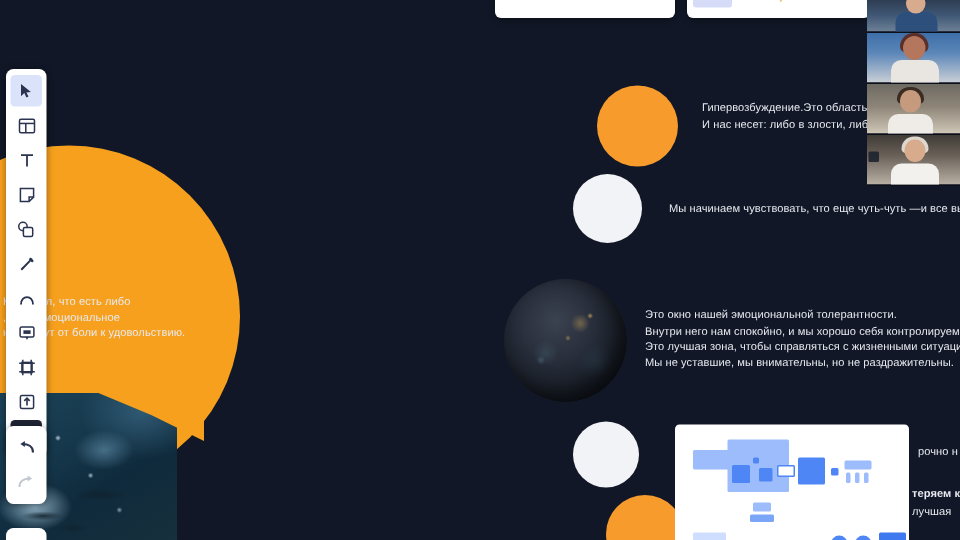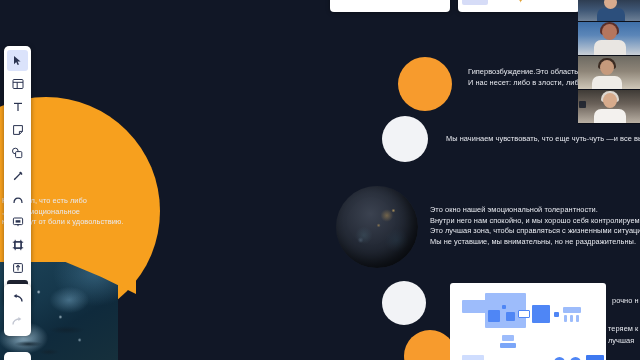--- a/index.html
+++ b/index.html
@@ -108,21 +108,21 @@
     font-size:7.4px;
     line-height:10.6px;
     white-space:nowrap;
     letter-spacing:.05px;
   }
   #txt-left  { left:2px;  top:196px; }
   #txt-hyper { left:468px; top:67px; }
   #txt-feel  { left:446px; top:134px; }
   #txt-window{ left:430px; top:205px; }
   #txt-br-1  { left:612px; top:296px;text-align:right; }
-  #txt-br-2  { left:608px; top:324px; }
+  #txt-br-2  { left:608px; top:324px;font-weight:bold; }
   #txt-br-3  { left:608px; top:336px; }
 
   
   #slide-card {
     position:absolute; left:450px; top:283px;
     width:156px; height:84px;
     background:#ffffff; border-radius:3px;
     overflow:hidden;
   }
   .blk { position:absolute; background:#9dbcfb; border-radius:1px; }

